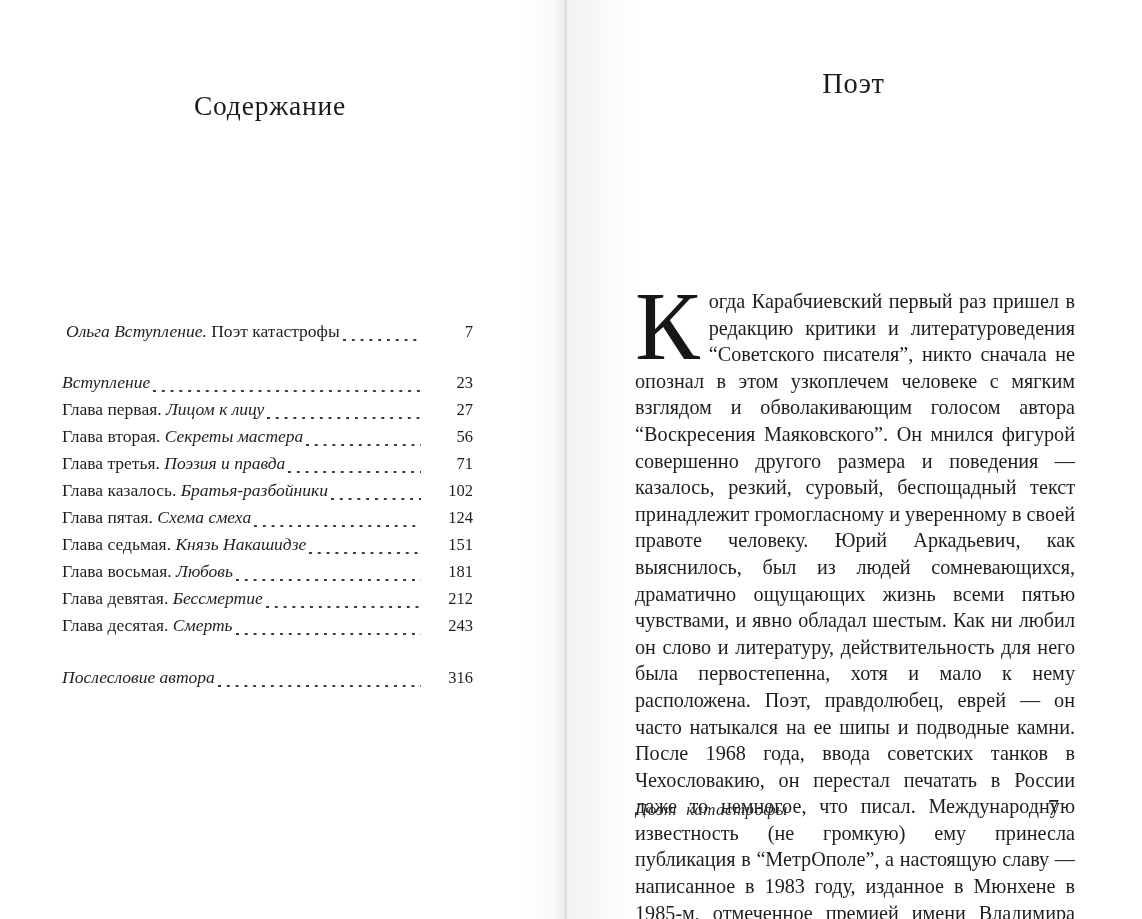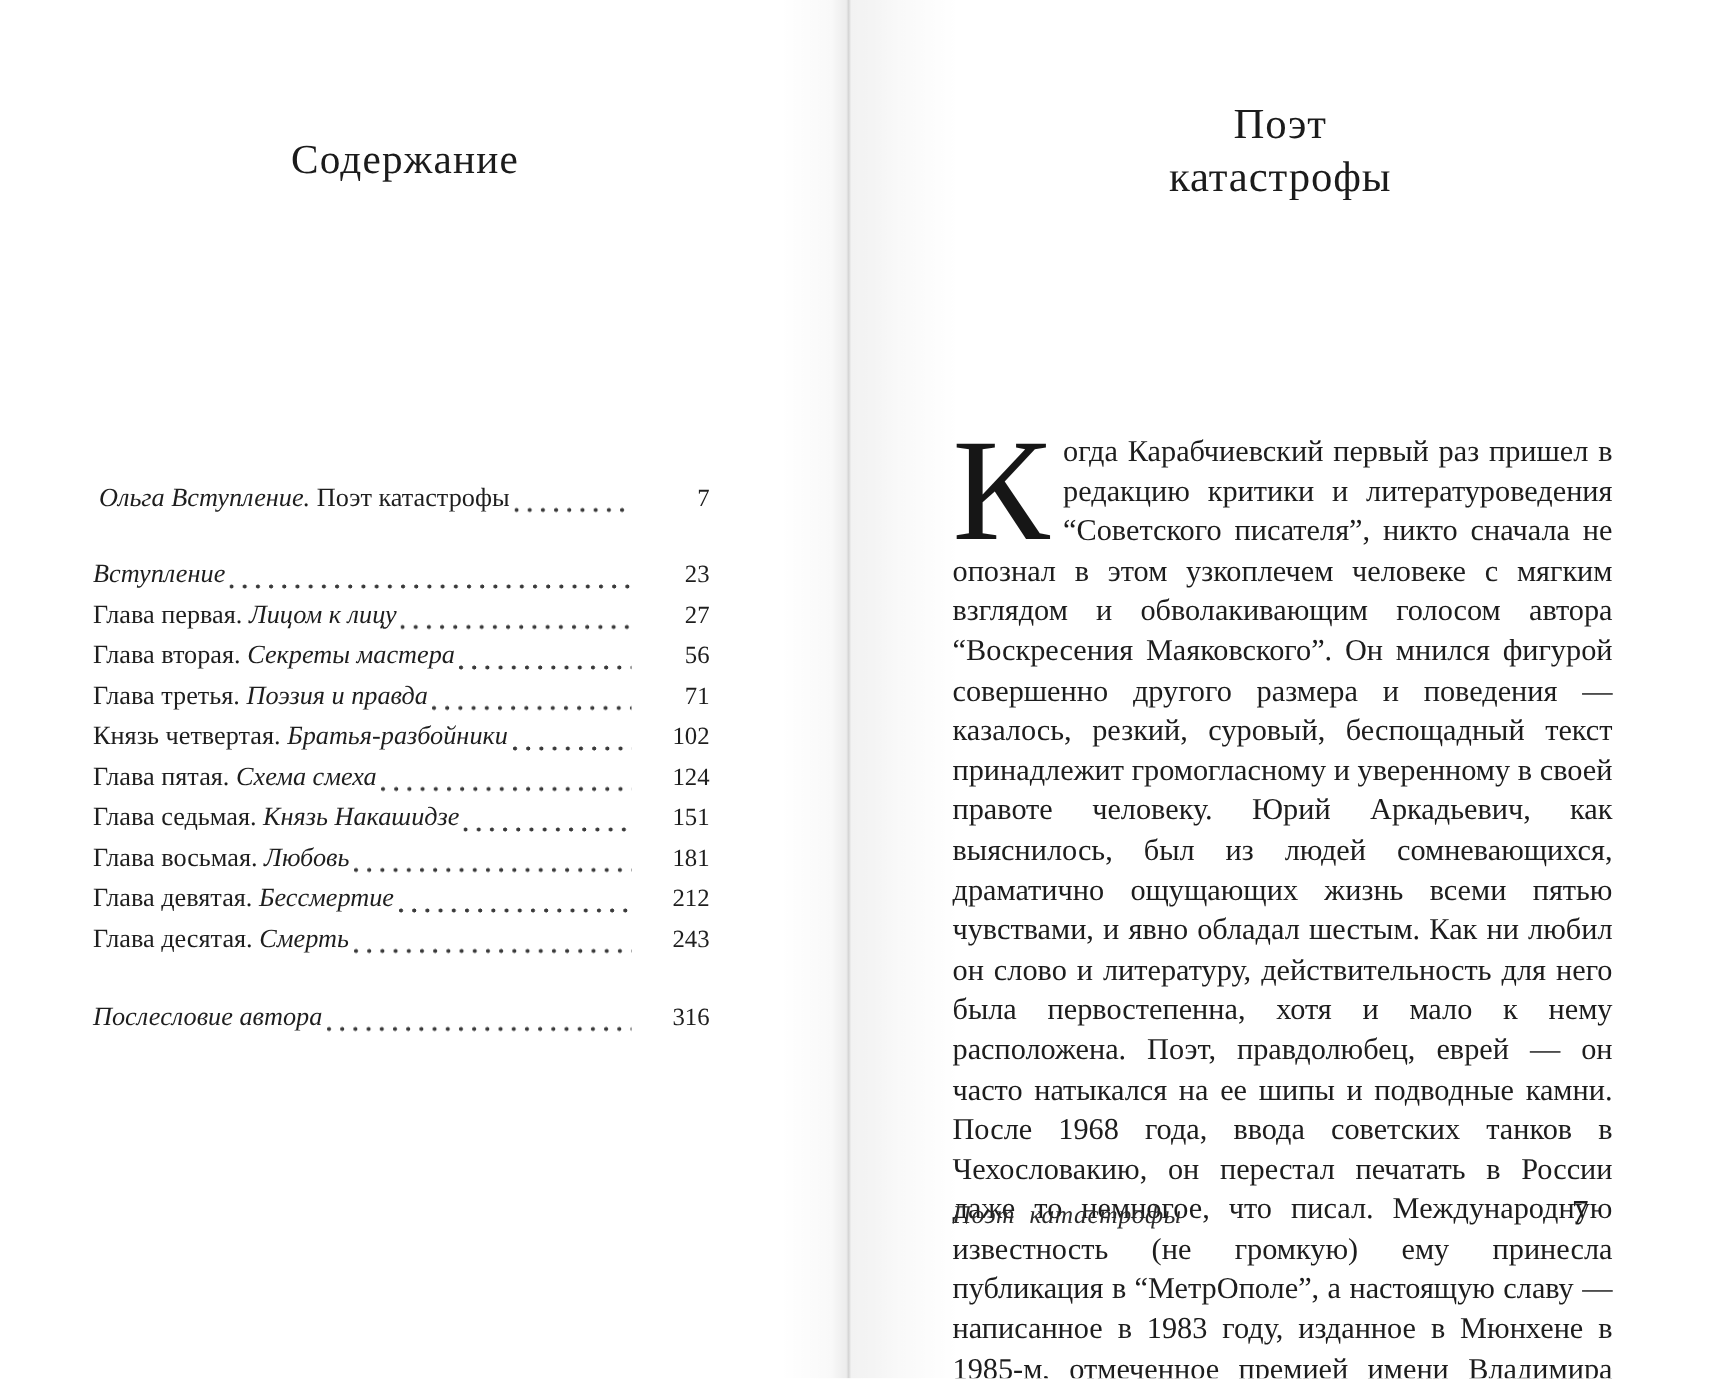--- a/index.html
+++ b/index.html
@@ -118,21 +118,21 @@
         <span class="pg">56</span>
       </div>
 
       <div class="toc-row">
         <span class="rm">Глава третья.</span><span class="it"> Поэзия и правда</span>
         <span class="dots"></span>
         <span class="pg">71</span>
       </div>
 
       <div class="toc-row">
-        <span class="rm">Князь четвертая.</span><span class="it"> Братья-разбойники</span>
+        <span class="rm">Глава казалось.</span><span class="it"> Братья-разбойники</span>
         <span class="dots"></span>
         <span class="pg">102</span>
       </div>
 
       <div class="toc-row">
         <span class="rm">Глава пятая.</span><span class="it"> Схема смеха</span>
         <span class="dots"></span>
         <span class="pg">124</span>
       </div>
 
@@ -167,21 +167,20 @@
         <span class="dots"></span>
         <span class="pg">316</span>
       </div>
 
     </div>
   </div>
 
   <div class="page page-right">
     <h1 class="chapter-title">
       <span>Поэт</span><br>
-      <span>катастрофы</span>
     </h1>
 
     <div class="body-text">
       <span class="dropcap">К</span><span>огда Карабчиевский первый раз пришел в редакцию критики и литературоведения “Советского писателя”, никто сначала не опознал в этом узкоплечем человеке с мягким взглядом и обволакивающим голосом автора “Воскресения Маяковского”. Он мнился фигурой совершенно другого размера и поведения — казалось, резкий, суровый, беспощадный текст принадлежит громогласному и уверенному в своей правоте человеку. Юрий Аркадьевич, как выяснилось, был из людей сомневающихся, драматично ощущающих жизнь всеми пятью чувствами, и явно обладал шестым. Как ни любил он слово и литературу, действительность для него была первостепенна, хотя и мало к нему расположена. Поэт, правдолюбец, еврей — он часто натыкался на ее шипы и подводные камни. После 1968 года, ввода советских танков в Чехословакию, он перестал печатать в России даже то немногое, что писал. Международную известность (не громкую) ему принесла публикация в “МетрОполе”, а настоящую славу — написанное в 1983 году, изданное в Мюнхене в 1985-м, отмеченное премией имени Владимира Даля в 1986-м, взбудоражившее советского читателя в 1990-м — “Воскресение Маяковского”. Редактором этого издания я и была.</span>
     </div>
 
     <div class="folio">
       <span class="running-title">Поэт катастрофы</span>
       <span class="page-number">7</span>
     </div>

